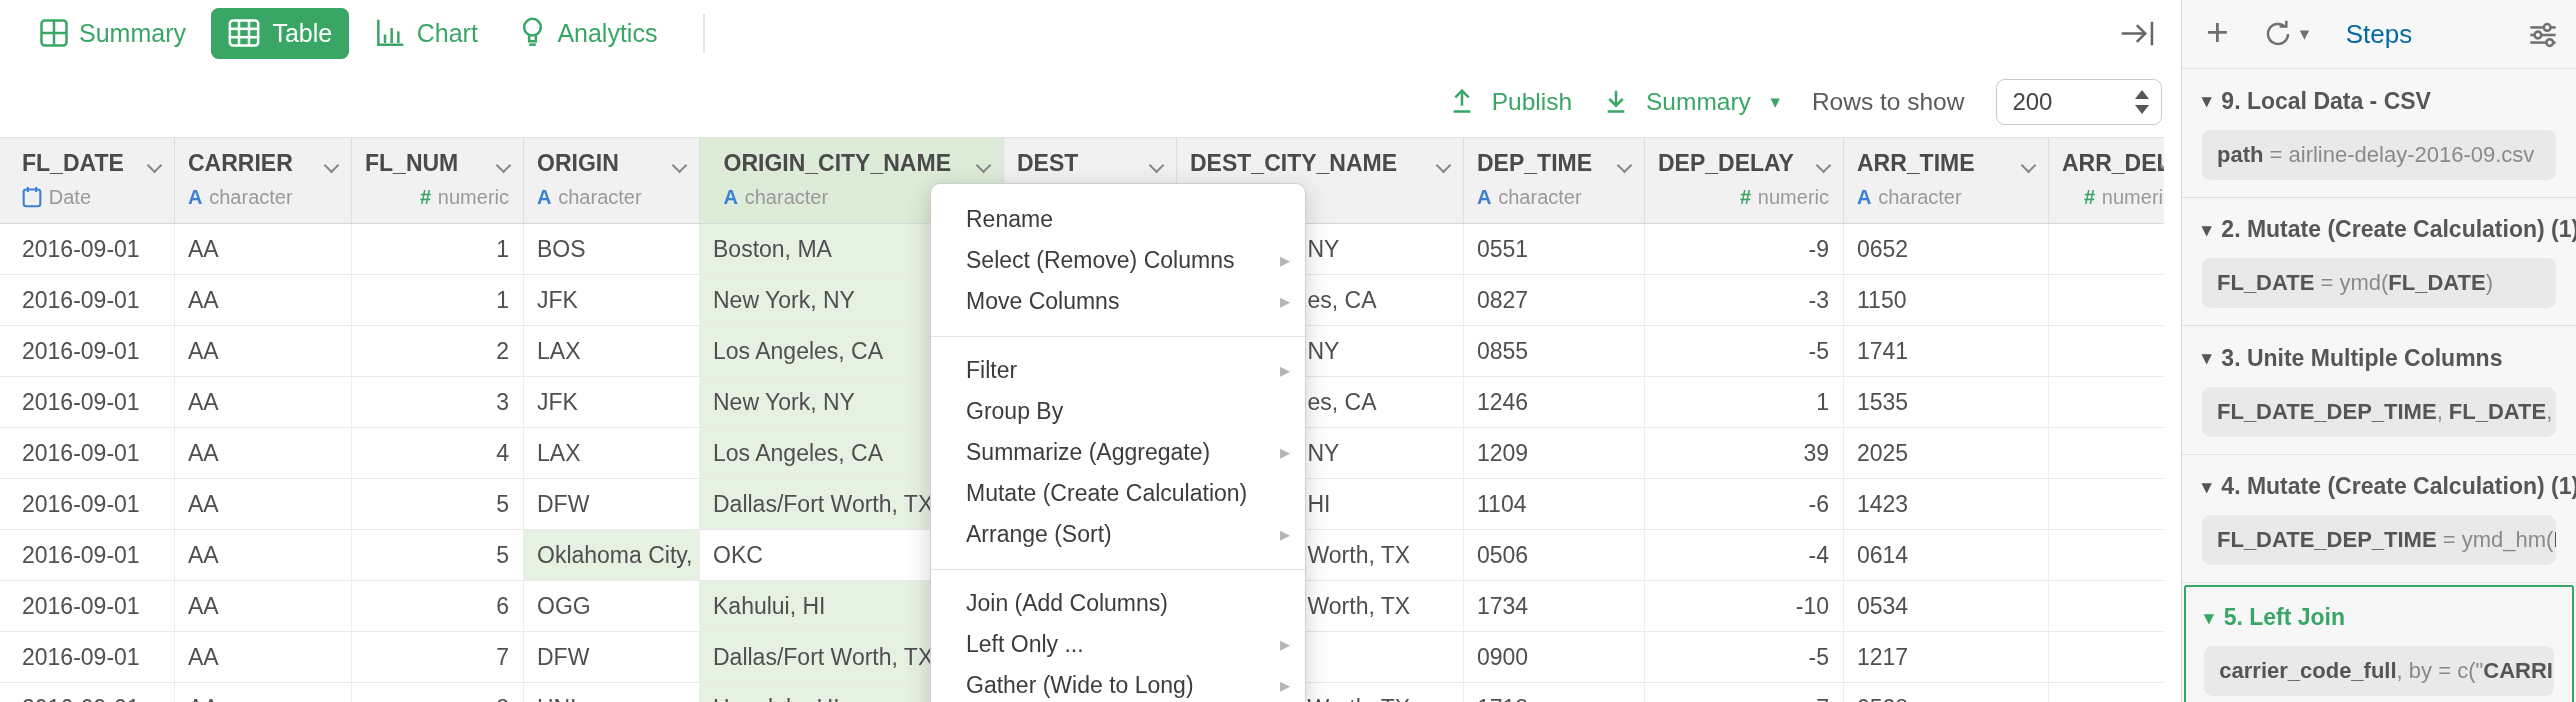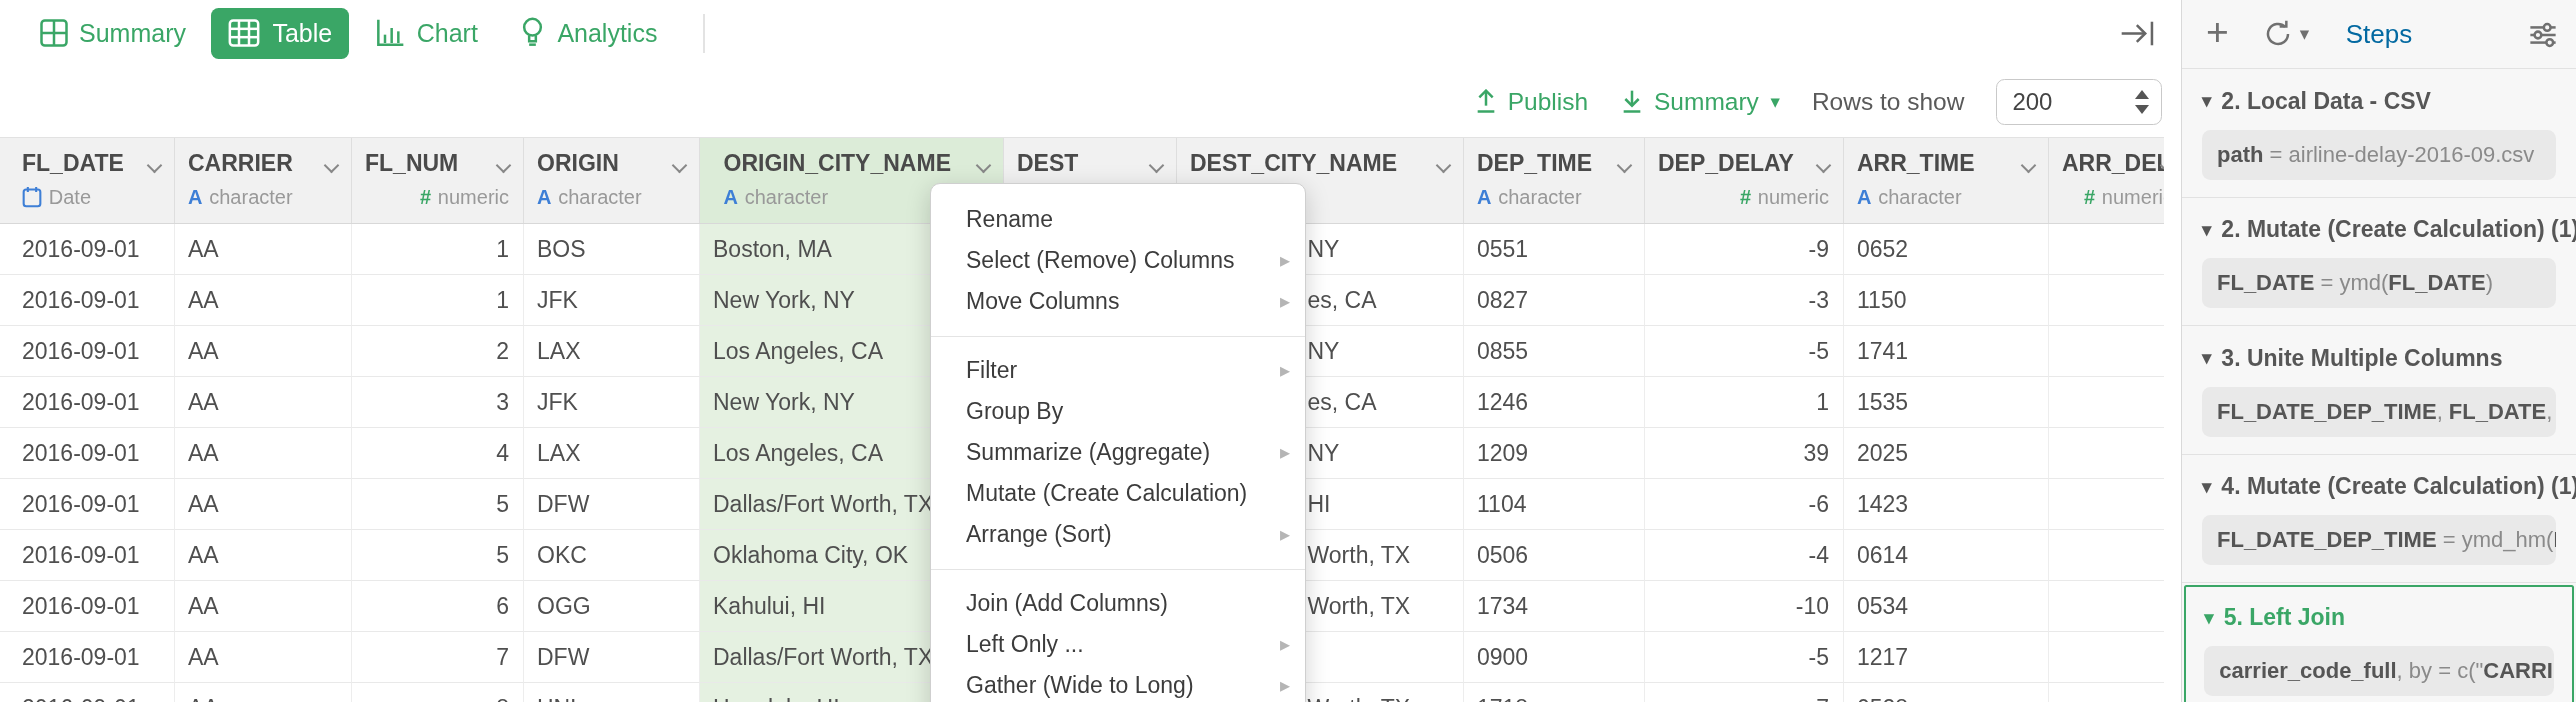--- a/index.html
+++ b/index.html
@@ -19,21 +19,21 @@
   .tab svg { display:block; }
   .vdiv { width:1.7px; height:39px; background:#e3e3e3; margin-left:29px; }
   .stats { display:flex; align-items:center; margin-left:56px; font-size:24.5px; color:#5a5a5a; }
   .stat b { color:#444; font-weight:bold; }
   .stat + .stat { margin-left:47px; }
   .collapse-btn { position:absolute; right:24px; top:18.6px; cursor:pointer; }
 
   
   .toolbar2 { height:71px; display:flex; align-items:center; justify-content:flex-end;
     padding-right:18.6px; gap:32px; }
-  .greenlink { display:flex; align-items:center; gap:10px; color:#3aa666; font-size:24.5px; cursor:pointer;justify-content:flex-end; }
+  .greenlink { display:flex; align-items:center; gap:18px; color:#3aa666; font-size:24.5px; cursor:pointer;justify-content:flex-end; }
   .greenlink .caret { font-size:18.6px; margin-left:1.7px; }
   .rows-label { color:#5a5a5a; font-size:24.5px; }
   .spinner { width:166px; height:46px; border:1.7px solid #c9c9c9; border-radius:8.5px; background:#fff;
     display:flex; align-items:center; padding-left:15px; position:relative; font-size:24px; color:#444; }
   .spinner .arrows { position:absolute; right:12px; top:0; height:100%; display:flex;
     flex-direction:column; justify-content:center; gap:6px; }
   .spinner .up { width:0; height:0; border-left:7.6px solid transparent; border-right:7.6px solid transparent;
     border-bottom:9.3px solid #555; }
   .spinner .down { width:0; height:0; border-left:7.6px solid transparent; border-right:7.6px solid transparent;
     border-top:9.3px solid #555; }
@@ -368,22 +368,22 @@
         <div class="dcell">1104</div>
         <div class="dcell r">-6</div>
         <div class="dcell">1423</div>
         <div class="dcell r"></div>
       </div>
       <div class="trow drow" style="grid-template-columns: 8.5px 166px 177px 172px 176px 304px 173px 287px 181px 199px 205px 139px;">
         <div class="dcell first"></div>
         <div class="dcell">2016-09-01</div>
         <div class="dcell">AA</div>
         <div class="dcell r">5</div>
+        <div class="dcell green">Oklahoma City, OK</div>
         <div class="dcell">OKC</div>
-        <div class="dcell green">Oklahoma City, OK</div>
         <div class="dcell"></div>
         <div class="dcell tail">Worth, TX</div>
         <div class="dcell">0506</div>
         <div class="dcell r">-4</div>
         <div class="dcell">0614</div>
         <div class="dcell r"></div>
       </div>
       <div class="trow drow" style="grid-template-columns: 8.5px 166px 177px 172px 176px 304px 173px 287px 181px 199px 205px 139px;">
         <div class="dcell first"></div>
         <div class="dcell">2016-09-01</div>
@@ -468,21 +468,21 @@
             <circle cx="13" cy="19" r="4" fill="#f7f7f7"></circle>
             <circle cx="27" cy="28" r="4" fill="#f7f7f7"></circle>
           </g>
         </svg>
     </div>
   </div>
   <div id="steps-list">
       <div class="step">
         <div class="step-title">
           <span class="caret">▾</span>
-          <span>2. Local Data - CSV</span>
+          <span>9. Local Data - CSV</span>
         </div>
         <div class="step-pill"><b>path</b><span> = airline-delay-2016-09.csv</span></div>
       </div>
       <div class="step">
         <div class="step-title">
           <span class="caret">▾</span>
           <span>2. Mutate (Create Calculation) (1)</span>
         </div>
         <div class="step-pill"><b>FL_DATE</b><span> = ymd(</span><b>FL_DATE</b><span>)</span></div>
       </div>

